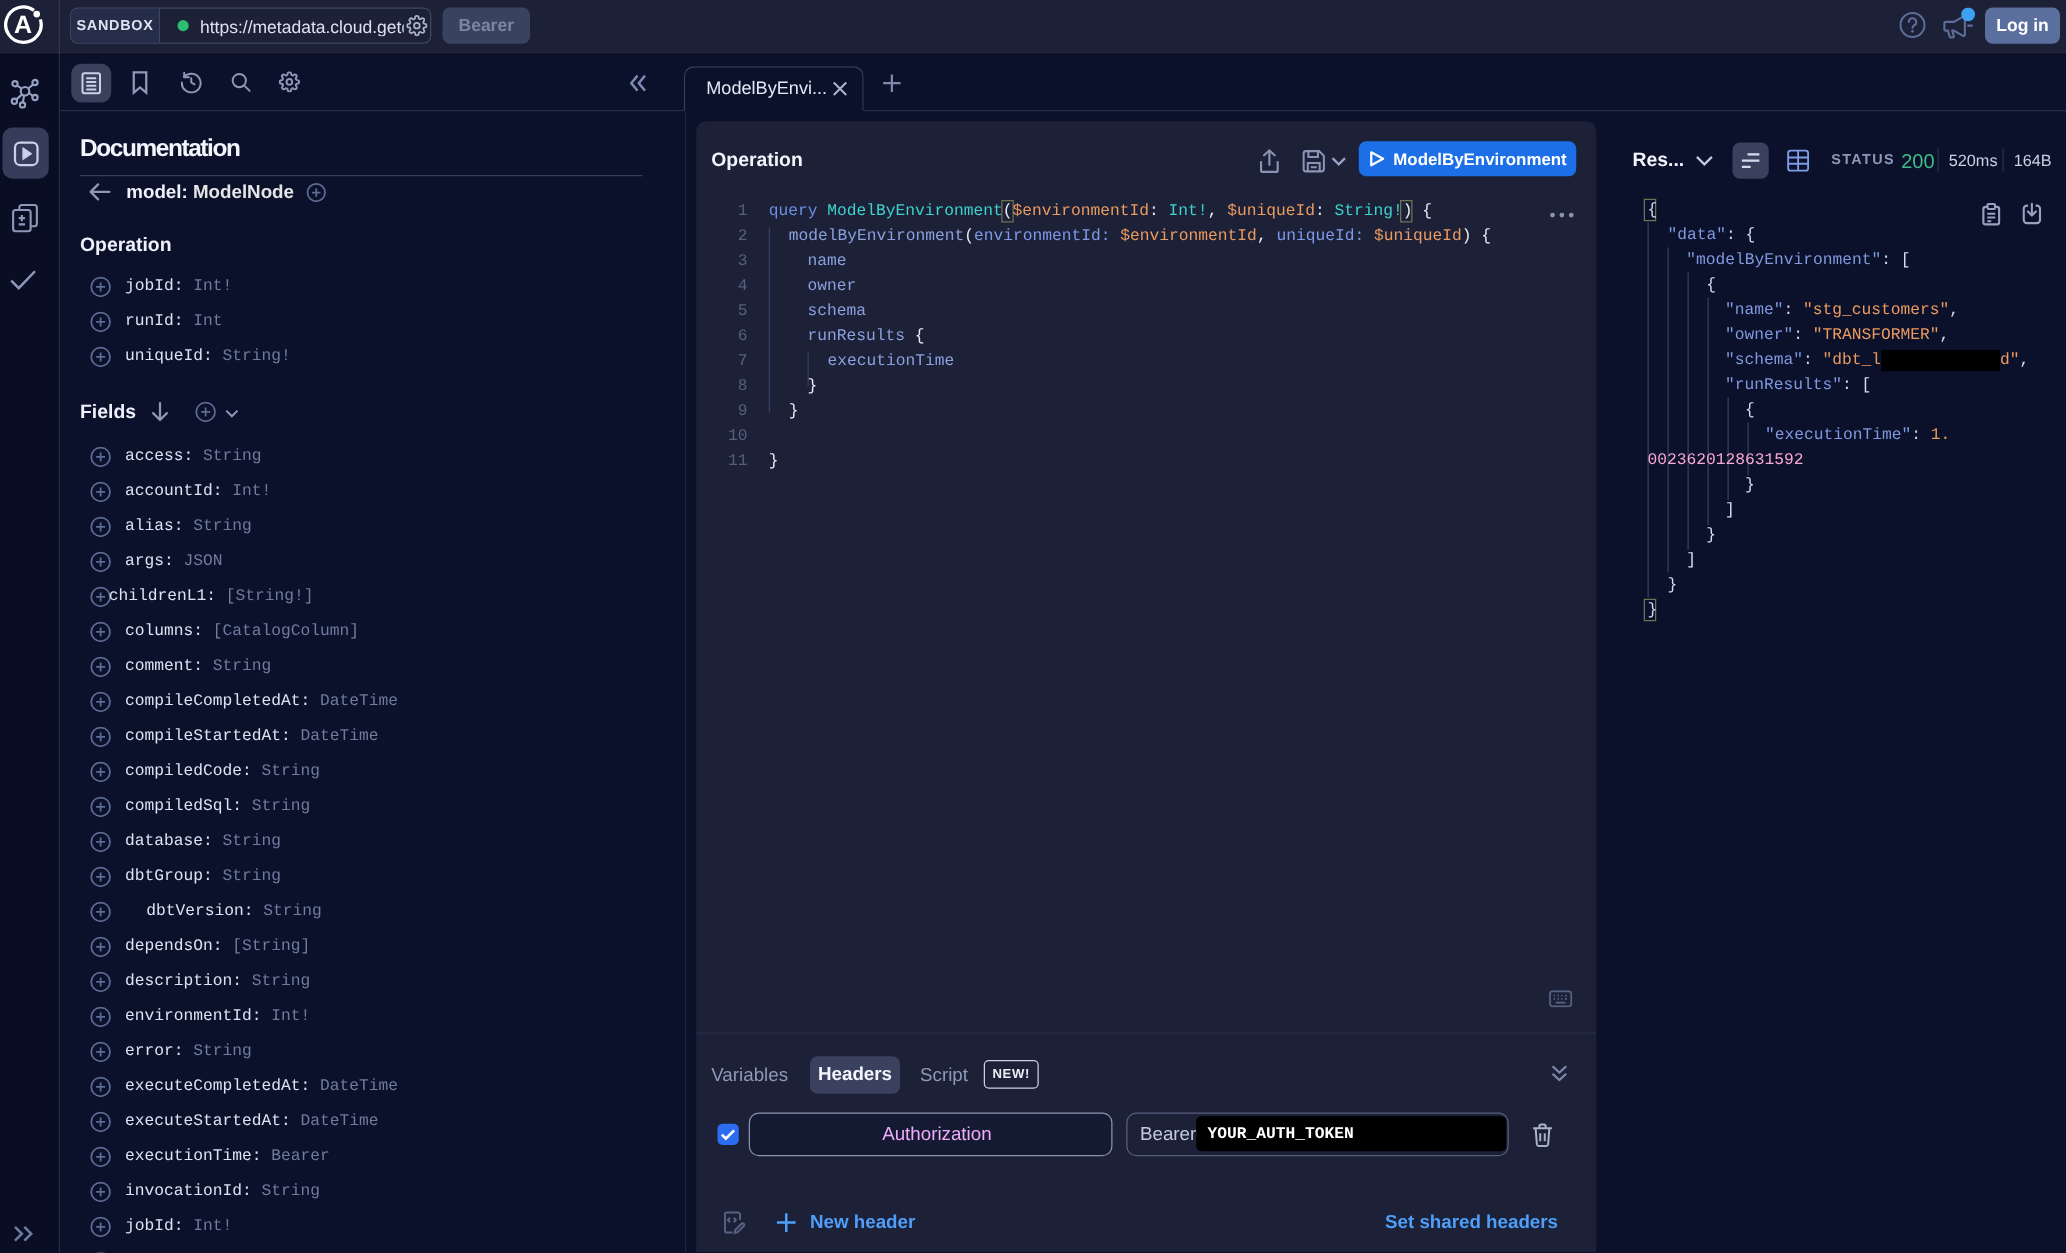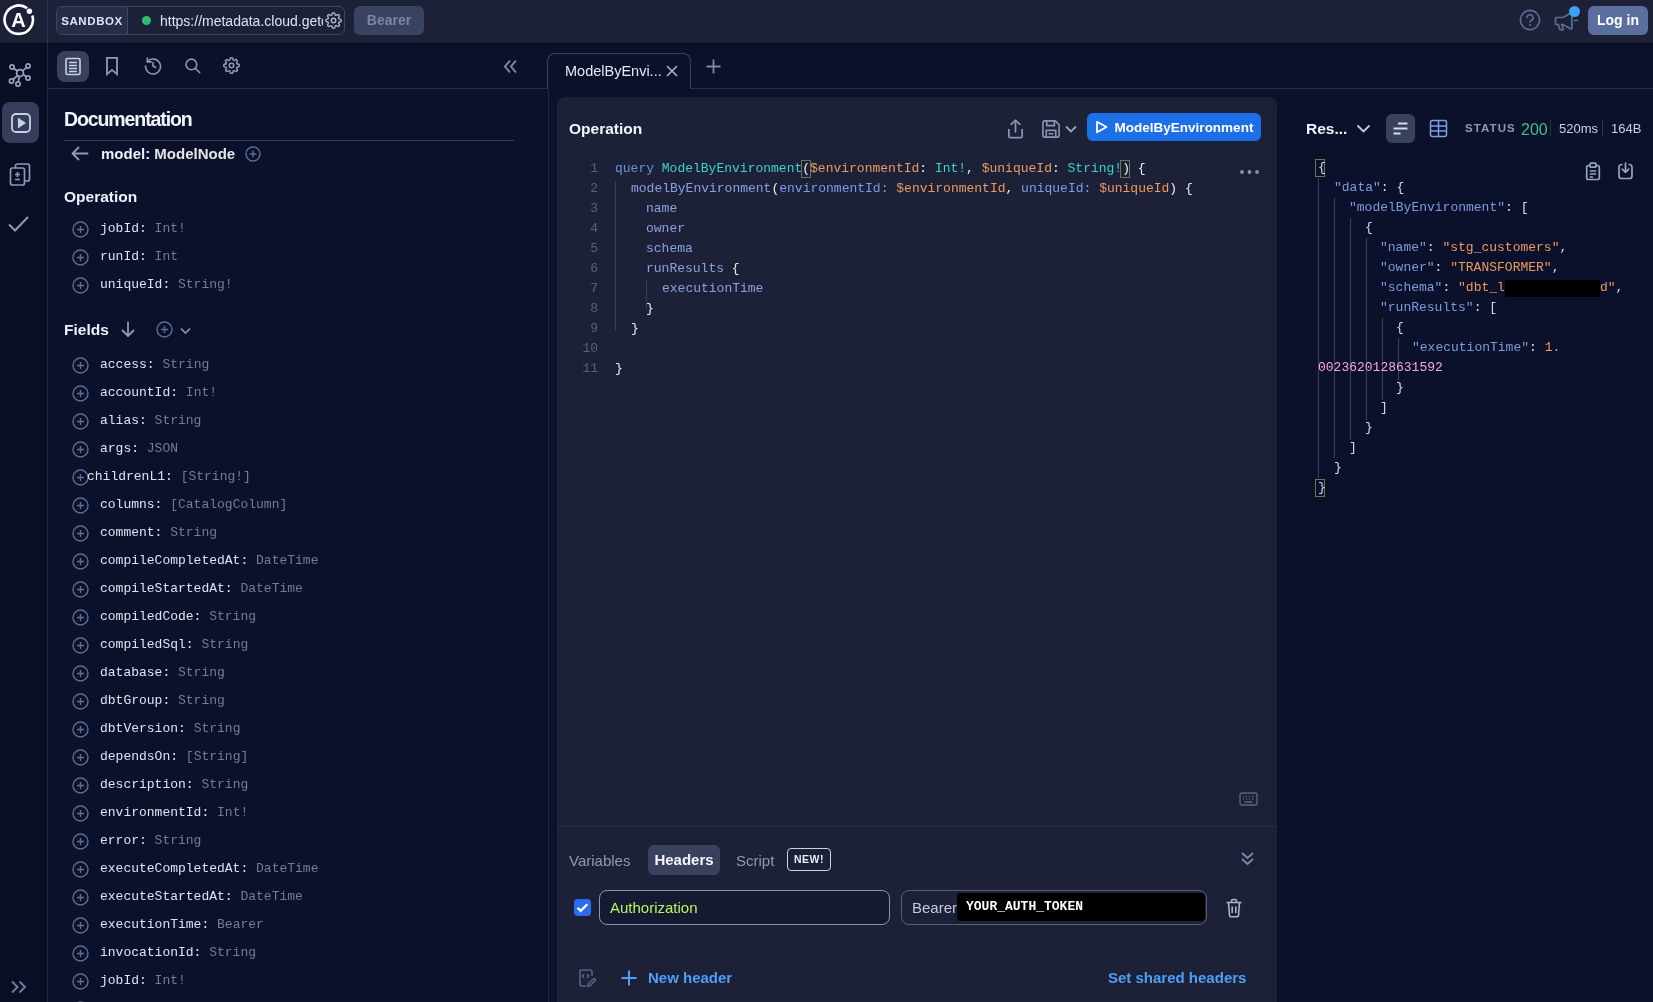--- a/index.html
+++ b/index.html
@@ -40,21 +40,21 @@
   
   .card { left:557px; top:97px; width:720px; height:905px; background:#1c2138; border-radius:8px 8px 0 0; }
   .op-title { left:569px; top:120px; font-size:15.5px; font-weight:bold; color:#f2f5fb; }
   .runbtn { left:1087px; top:113px; width:174px; height:28px; background:#1c6fe6; border-radius:6px; color:#fff; font-size:13.5px; font-weight:bold; display:flex; align-items:center; justify-content:center; gap:7px; }
   .lnum { position:absolute; text-align:right; width:26px; color:#555f7e; }
   .bbox { position:absolute; width:10px; height:18px; border:1px solid #6e7352; }
   .iguide { position:absolute; width:1px; background:#353f67; }
   .opsep { left:557px; top:826px; width:720px; height:1px; background:#272e49; }
   .headers-pill { left:648px; top:845px; width:72px; height:30px; background:#39415f; border-radius:6px; color:#f4f6fb; font-weight:bold; font-size:15px; text-align:center; line-height:30px; }
   .newbadge { left:787px; top:848px; width:44px; height:23px; border:1px solid #c9d0e4; border-radius:4px; color:#e8ecf6; font-size:10.5px; font-weight:bold; letter-spacing:.5px; text-align:center; line-height:21px; }
-  .hname { left:599px; top:890px; width:291px; height:35px; border:1px solid #8a94ae; border-radius:8px; background:#141a31; color:#bef264; font-size:15px; line-height:33px; padding-left:10px; }
+  .hname { left:599px; top:890px; width:291px; height:35px; border:1px solid #8a94ae; border-radius:8px; background:#141a31; color:#f0abfc; font-size:15px; line-height:33px; padding-left:10px;text-align:center; }
   .hval { left:901px; top:890px; width:306px; height:35px; border:1px solid #555f7d; border-radius:8px; color:#c4cbdf; font-size:15px; line-height:33px; padding-left:10px; }
   .blackbox { left:957px; top:893px; width:248px; height:28px; background:#000; border-radius:4px; color:#fff; font-family:"Liberation Mono",monospace; font-size:13px; font-weight:bold; line-height:28px; padding-left:9px; }
   .linkblue { color:#4f9ef7; font-size:15px; font-weight:bold; }
 
   
   .res-title { left:1306px; top:120px; font-size:15.5px; font-weight:bold; color:#f2f5fb; }
   .ftile { left:1386px; top:114px; width:29px; height:29px; background:#39415f; border-radius:6px; display:flex; align-items:center; justify-content:center; }
   .stat { font-size:11.5px; font-weight:bold; letter-spacing:1.1px; color:#8d97b5; }
   .vdiv { position:absolute; width:1px; height:18px; top:119px; background:#2b3251; }
   .redact { left:1505px; top:280px; width:95px; height:17px; background:#000; }
@@ -250,21 +250,21 @@
 <div class="abs mono" style="left:100px;top:665px;color:#dde3f2">database: <span class="muted">String</span></div>
 <svg class="abs" style="left:72px;top:693px" width="17" height="17" viewBox="0 0 17 17" fill="none" stroke="#5d6c95" stroke-width="1.4">
     <circle cx="8.5" cy="8.5" r="7.5"></circle>
     <path d="M8.5 4.9v7.2M4.9 8.5h7.2"></path>
   </svg>
 <div class="abs mono" style="left:100px;top:693px;color:#dde3f2">dbtGroup: <span class="muted">String</span></div>
 <svg class="abs" style="left:72px;top:721px" width="17" height="17" viewBox="0 0 17 17" fill="none" stroke="#5d6c95" stroke-width="1.4">
     <circle cx="8.5" cy="8.5" r="7.5"></circle>
     <path d="M8.5 4.9v7.2M4.9 8.5h7.2"></path>
   </svg>
-<div class="abs mono" style="left:100px;top:721px;color:#dde3f2">dbtVersion: <span class="muted">String</span></div>
+<div class="abs mono" style="left:117px;top:721px;color:#dde3f2">dbtVersion: <span class="muted">String</span></div>
 <svg class="abs" style="left:72px;top:749px" width="17" height="17" viewBox="0 0 17 17" fill="none" stroke="#5d6c95" stroke-width="1.4">
     <circle cx="8.5" cy="8.5" r="7.5"></circle>
     <path d="M8.5 4.9v7.2M4.9 8.5h7.2"></path>
   </svg>
 <div class="abs mono" style="left:100px;top:749px;color:#dde3f2">dependsOn: <span class="muted">[String]</span></div>
 <svg class="abs" style="left:72px;top:777px" width="17" height="17" viewBox="0 0 17 17" fill="none" stroke="#5d6c95" stroke-width="1.4">
     <circle cx="8.5" cy="8.5" r="7.5"></circle>
     <path d="M8.5 4.9v7.2M4.9 8.5h7.2"></path>
   </svg>
 <div class="abs mono" style="left:100px;top:777px;color:#dde3f2">description: <span class="muted">String</span></div>

